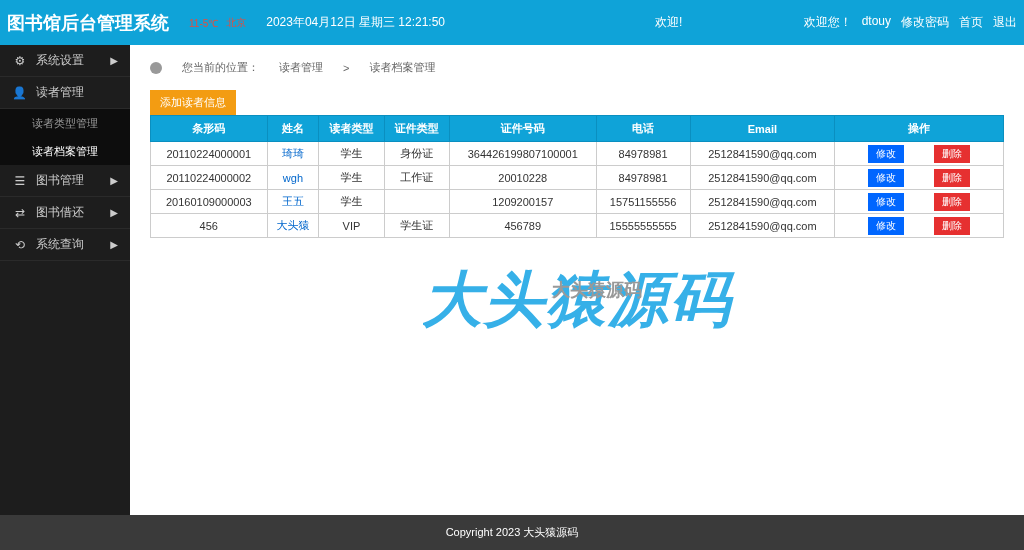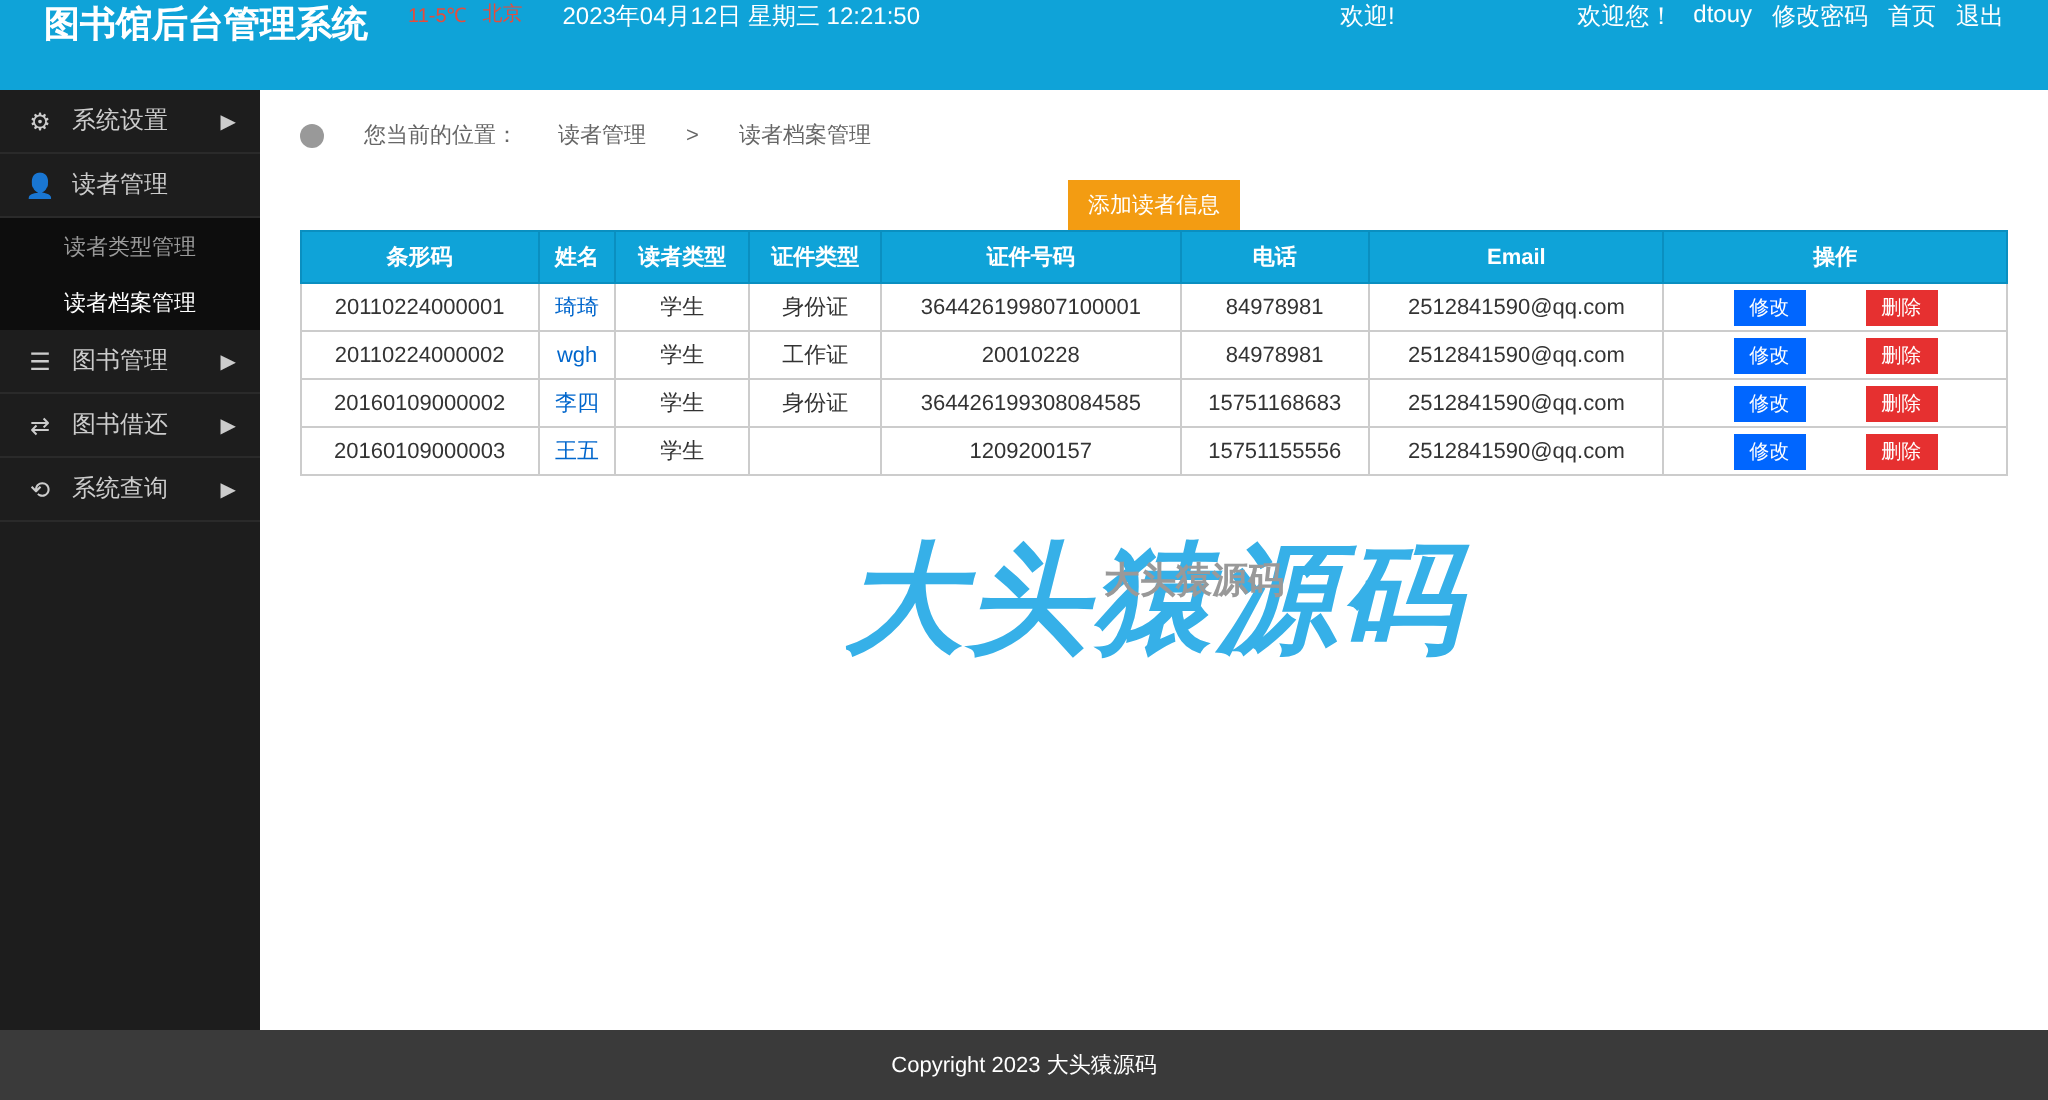--- a/index.html
+++ b/index.html
@@ -1,37 +1,37 @@
 <!DOCTYPE html>
 <html><head>
 <meta charset="utf-8">
 <style>
 *{margin:0;padding:0;box-sizing:border-box;font-family:"Microsoft YaHei",Arial,sans-serif}
 body{width:1024px;height:550px;overflow:hidden;background:#fff;position:relative}
-.topbar{height:45px;background:#0fa3d8;display:flex;color:#fff;font-size:12px;padding:0 22px}
+.topbar{height:45px;background:#0fa3d8;display:flex;align-items:center;color:#fff;font-size:12px;padding:0 7px}
 .title{font-size:18px;font-weight:bold;margin-right:20px}
 .weather{color:#e74c3c;font-size:10px;margin-right:8px}
 .city{color:#e74c3c;font-size:10px;margin-right:20px}
 .datetime{margin-right:30px}
 .welcome{margin-left:auto;margin-right:10px}
 .topright{display:flex;gap:10px}
 .topright span{cursor:pointer}
 .uname{font-weight:normal}
 .container{display:flex;height:470px}
 .sidebar{width:130px;background:#1d1d1d;color:#ccc;font-size:12px}
 .menu-item{height:32px;display:flex;align-items:center;padding:0 12px;cursor:pointer;border-bottom:1px solid #2a2a2a}
 .menu-icon{width:16px;height:16px;margin-right:8px;display:flex;align-items:center;justify-content:center}
 .chev{margin-left:auto;font-size:10px}
 .submenu{background:#0d0d0d}
 .submenu-item{height:28px;display:flex;align-items:center;justify-content:center;cursor:pointer;color:#999;font-size:11px}
 .submenu-item.active{color:#fff}
 .main{flex:1;background:#fff;padding:15px 20px;position:relative}
 .breadcrumb{font-size:11px;color:#666;margin-bottom:15px;display:flex;align-items:center;gap:20px}
 .bc-icon{width:12px;height:12px;background:#999;border-radius:50%;display:inline-block}
-.action-bar{display:flex;justify-content:center;margin-bottom:0}
+.action-bar{display:flex;justify-content:flex-start;margin-bottom:0}
 .add-btn{background:#f39c12;color:#fff;border:none;padding:5px 10px;font-size:11px;cursor:pointer}
 .table{width:100%;border-collapse:collapse;font-size:11px}
 .table th{background:#0fa3d8;color:#fff;padding:5px 4px;text-align:center;border:1px solid #0a8fc0;font-weight:bold}
 .table td{border:1px solid #ccc;padding:4px 4px;text-align:center;color:#333}
 .table td.link{color:#0066cc;cursor:pointer}
 .op-cell{padding:2px !important}
 .btn-sm{padding:2px 8px;font-size:10px;color:#fff;border:none;cursor:pointer;margin:0 15px}
 .btn-edit{background:#0066ff}
 .btn-del{background:#e63030}
 .watermark{position:absolute;left:50%;top:50%;transform:translate(-50%,-25%);pointer-events:none;z-index:5}
@@ -128,36 +128,36 @@
             <td>20110224000002</td>
             <td class="link">wgh</td>
             <td>学生</td>
             <td>工作证</td>
             <td>20010228</td>
             <td>84978981</td>
             <td>2512841590@qq.com</td>
             <td class="op-cell"><button class="btn-sm btn-edit">修改</button><button class="btn-sm btn-del">删除</button></td>
           </tr>
           <tr>
-            <td>20160109000002</td>
-            <td class="link">李四</td>
-            <td>学生</td>
-            <td>身份证</td>
-            <td>364426199308084585</td>
-            <td>15751168683</td>
-            <td>2512841590@qq.com</td>
-            <td class="op-cell"><button class="btn-sm btn-edit">修改</button><button class="btn-sm btn-del">删除</button></td>
-          </tr>
-          <tr>
             <td>20160109000003</td>
             <td class="link">王五</td>
             <td>学生</td>
             <td></td>
             <td>1209200157</td>
             <td>15751155556</td>
+            <td>2512841590@qq.com</td>
+            <td class="op-cell"><button class="btn-sm btn-edit">修改</button><button class="btn-sm btn-del">删除</button></td>
+          </tr>
+          <tr>
+            <td>456</td>
+            <td class="link">大头猿</td>
+            <td>VIP</td>
+            <td>学生证</td>
+            <td>456789</td>
+            <td>15555555555</td>
             <td>2512841590@qq.com</td>
             <td class="op-cell"><button class="btn-sm btn-edit">修改</button><button class="btn-sm btn-del">删除</button></td>
           </tr>
         </tbody>
     </table>
     <div class="watermark">
       <div class="wm-sub">大头猿源码</div>
       <div class="wm-main">大头猿源码</div>
     </div>
   </div>

